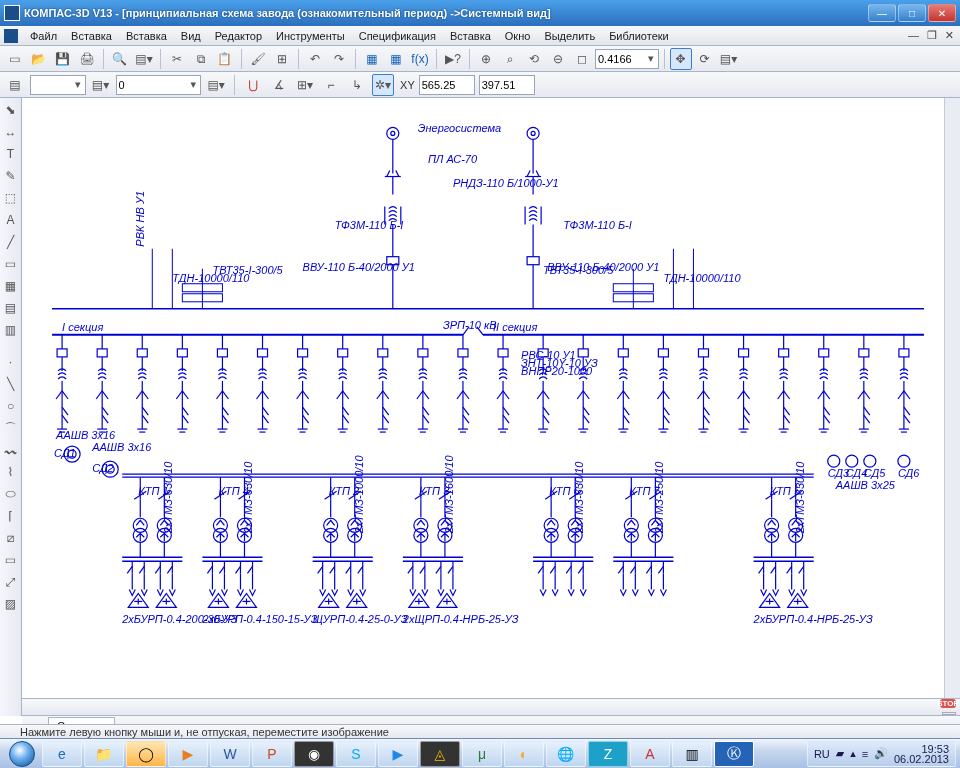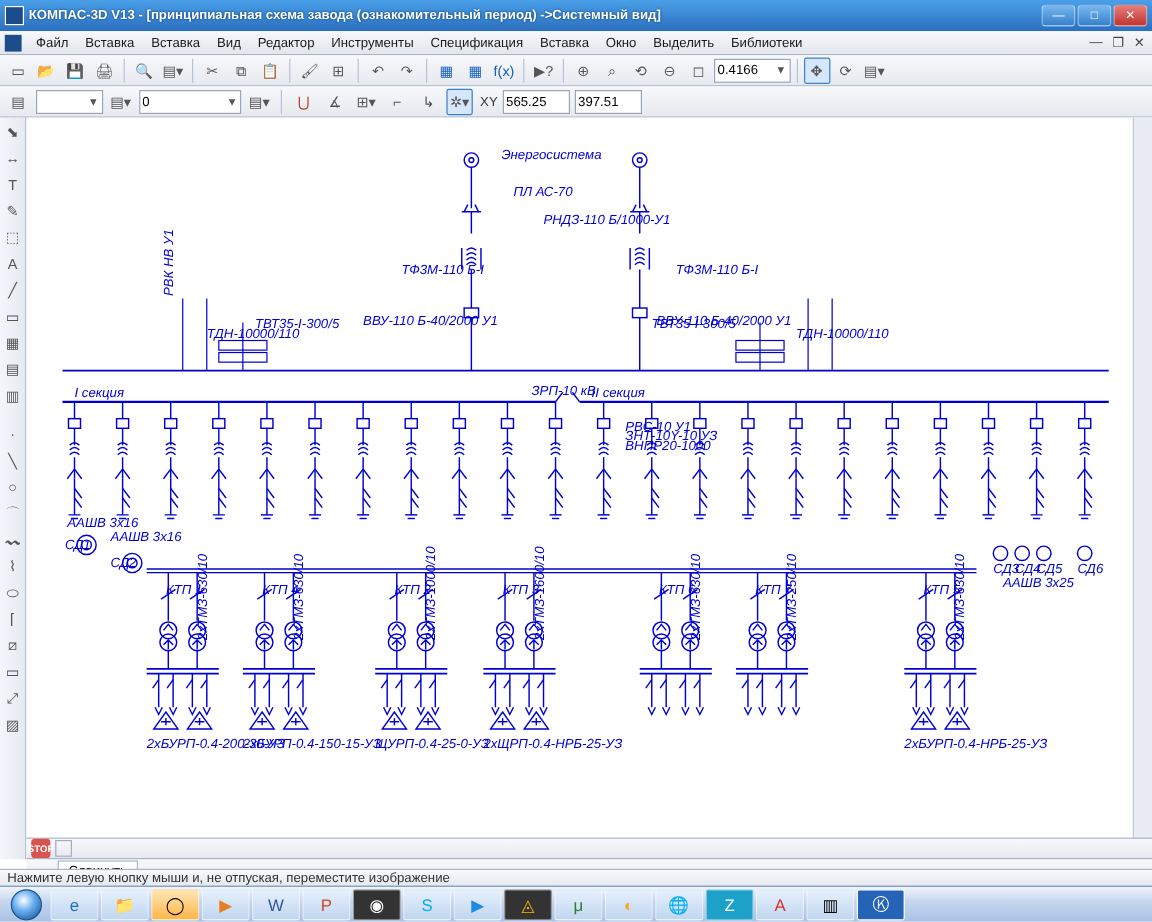--- a/index.html
+++ b/index.html
@@ -30,21 +30,21 @@
 .canvaswrap .scroll-corner{ position:absolute; right:0; bottom:0; width:16px; height:16px; background:#e9ecf2;}
 .tab{ padding:2px 8px; border:1px solid #a9b5c6; border-top-left-radius:0; border-top-right-radius:0; background:#fff; font-size:10px;}
 .taskbar{ position:absolute; left:0; right:0; bottom:0; height:30px; background:linear-gradient(#f1f5fc,#c7d7ee 40%,#a9c1e5); border-top:1px solid #6d8db9; display:flex; align-items:center; padding:0 4px; gap:2px;}
 .startorb{ width:36px; height:30px; display:flex; align-items:center; justify-content:center;}
 .startorb .orb{ width:26px; height:26px; border-radius:50%; background:radial-gradient(circle at 40% 35%,#fff,#6db0f0 40%,#185a9d 90%); border:1px solid #125089;}
 .tsk{ width:40px; height:26px; border:1px solid rgba(255,255,255,.5); border-radius:2px; background:linear-gradient(#e6f0fc,#c0d6f0); display:flex; align-items:center; justify-content:center; font-size:14px;}
 .tray{ margin-left:auto; display:flex; align-items:center; gap:6px; padding:0 6px; height:26px; background:linear-gradient(#dceafb,#b7cdea); border:1px solid rgba(255,255,255,.5); border-radius:2px; color:#1a1a4a; font-size:10px;}
 .schematic{ position:absolute; inset:0 16px 16px 0; }
 .schematic svg{ width:100%; height:100%; }
 .panelstack{ position:absolute; left:22px; right:0; bottom:30px; height:40px; display:flex; flex-direction:column;}
-.panelstack .row1{ height:17px; background:linear-gradient(#f7f8fa,#e6e9f0); border-top:1px solid #a9b5c6; display:flex; align-items:center; padding:0 4px; gap:4px;}
+.panelstack .row1{ height:17px; background:linear-gradient(#f7f8fa,#e6e9f0); border-top:1px solid #a9b5c6; display:flex; align-items:flex-end; padding:0 4px; gap:4px;flex-direction:column;}
 .panelstack .row2{ height:20px; background:linear-gradient(#f7f8fa,#e6e9f0); border-top:1px solid #a9b5c6; display:flex; align-items:center; padding:0 4px; gap:4px;}
 .stopicon{ width:16px; height:16px; border-radius:3px; background:#d9534f; color:#fff; display:flex; align-items:center; justify-content:center; font-size:8px; font-weight:bold; transform:rotate(0deg);}
 </style>
 </head>
 <body>
 
 <div class="titlebar">
   <div class="icon"></div>
   <div class="title">КОМПАС-3D V13 - [принципиальная схема завода (ознакомительный период) -&gt;Системный вид]</div>
   <div class="winbtns">
@@ -974,21 +974,21 @@
 <div style="position:absolute;left:0;right:0;bottom:30px;height:0"></div>
 
 <div style="position:absolute;left:0;right:0;bottom:30px"></div>
 
 <div style="position:absolute;left:0;right:0;bottom:30px"></div>
 
 <div style="position:absolute;left:0;right:0;bottom:30px"></div>
 
 <div style="position:absolute;left:0;right:0;bottom:30px"></div>
 
-<div style="position:absolute;left:0;right:0;bottom:30px;height:14px;background:linear-gradient(#f7f8fa,#e6e9f0);border-top:1px solid #a9b5c6;display:flex;align-items:flex-end;padding:0 6px;font-size:10px;color:#333">
+<div style="position:absolute;left:0;right:0;bottom:30px;height:14px;background:linear-gradient(#f7f8fa,#e6e9f0);border-top:1px solid #a9b5c6;display:flex;align-items:flex-end;padding:0 20px;font-size:10px;color:#333">
   <span>Нажмите левую кнопку мыши и, не отпуская, переместите изображение</span>
 </div>
 
 <div class="taskbar">
   <div class="startorb">
       <div class="orb"></div>
     </div>
   <div class="tsk" style="color:#1f6fc1">e</div>
   <div class="tsk">📁</div>
   <div class="tsk" style="background:linear-gradient(#ffe6b3,#ffb547)">◯</div>
@@ -999,13 +999,24 @@
   <div class="tsk" style="color:#00aff0">S</div>
   <div class="tsk" style="color:#1e88e5">▶</div>
   <div class="tsk" style="background:#333;color:#f5b700">◬</div>
   <div class="tsk" style="color:#2e7d32">μ</div>
   <div class="tsk" style="color:#f9a825">◐</div>
   <div class="tsk">🌐</div>
   <div class="tsk" style="background:#1ea1c9;color:#fff">Z</div>
   <div class="tsk" style="color:#d32f2f">A</div>
   <div class="tsk">▥</div>
   <div class="tsk" style="background:#2463b5;color:#fff;border:1px solid #fff">Ⓚ</div>
+  <div class="tray">
+    <span>RU</span>
+    <span>▰</span>
+    <span>▴</span>
+    <span>≡</span>
+    <span>🔊</span>
+    <span style="display:flex;flex-direction:column;align-items:flex-end;line-height:10px">
+      <span>19:53</span>
+      <span>06.02.2013</span>
+    </span>
+  </div>
 </div>
 
 </body></html>

